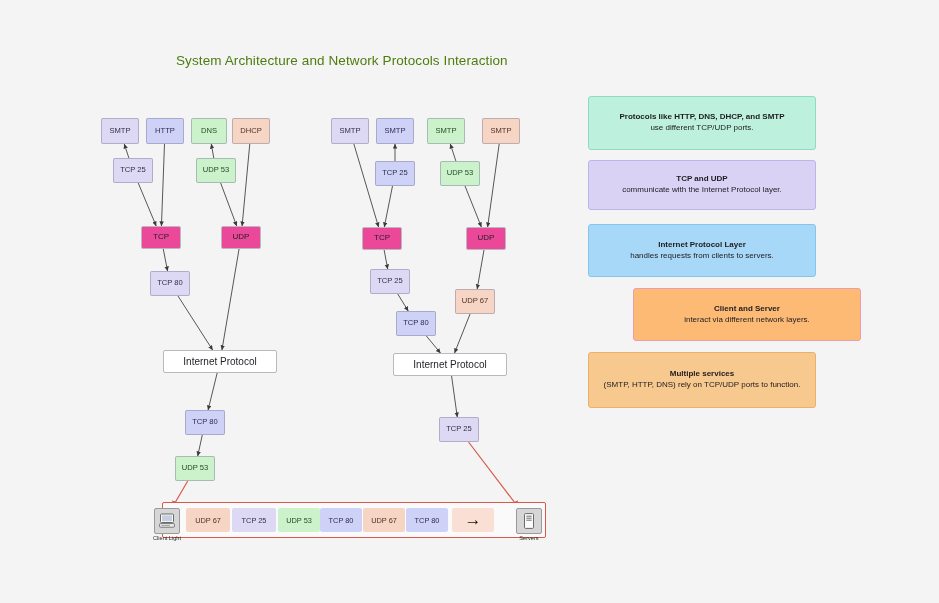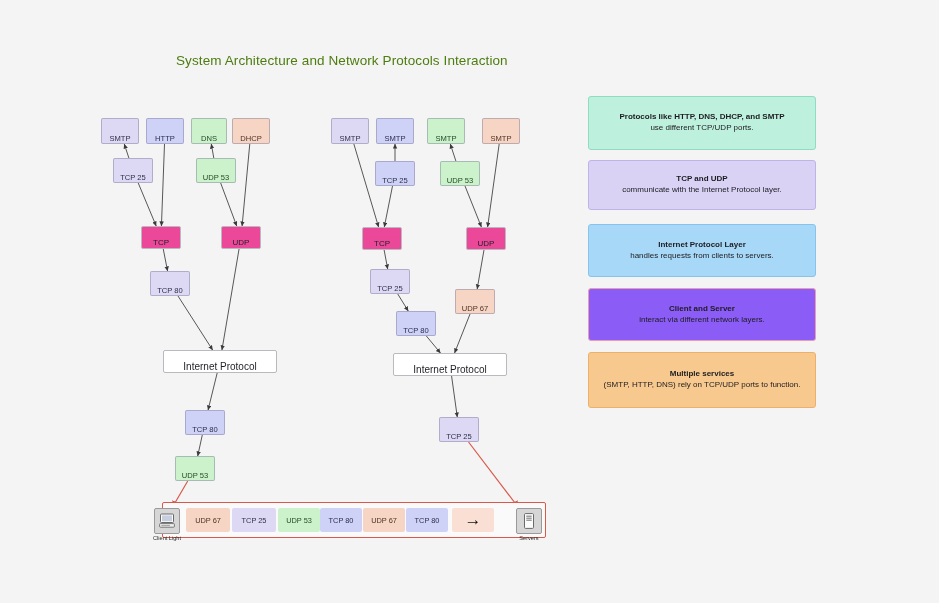--- a/index.html
+++ b/index.html
@@ -34,21 +34,21 @@
     font-size: 13.5px;
     color: #4d7c0f;
     letter-spacing: 0.1px;
     white-space: nowrap;
   }
   
   .node {
     position: absolute;
     box-sizing: border-box;
     display: flex;
-    align-items: flex-end;
+    align-items: center;
     justify-content: center;
     font-size: 7.6px;
     color: #23232b;
     border-radius: 2px;
     text-align: center;
     line-height: 1.1;
     white-space: nowrap;
   }
   .node.proto {
     border: 1px solid rgba(120,120,150,0.45);
@@ -146,21 +146,21 @@
     padding: 6px 10px;
     font-size: 8px;
     line-height: 1.35;
     color: #1c1c20;
   }
   .legend-card .l1 { font-weight: bold; }
   .legend-card .l2 { font-weight: normal; }
   .lg-green { background: #bdf0dd; border: 1px solid #8fdcc2; }
   .lg-purple{ background: #d9d2f5; border: 1px solid #bfb4e8; }
   .lg-blue  { background: #a8d8f7; border: 1px solid #86c4ec; }
-  .lg-pink  { background: #8b5cf6; border: 1px solid #eb9cae; }
+  .lg-pink  { background: #fdba74; border: 1px solid #eb9cae; margin-left: 45px; }
   .lg-orange{ background: #f8c98e; border: 1px solid #edb06a; }
 </style>
 </head>
 <body>
 
 <div id="canvas">
 
   <div class="page-title">System Architecture and Network Protocols Interaction</div>
 
   <svg id="edges">

